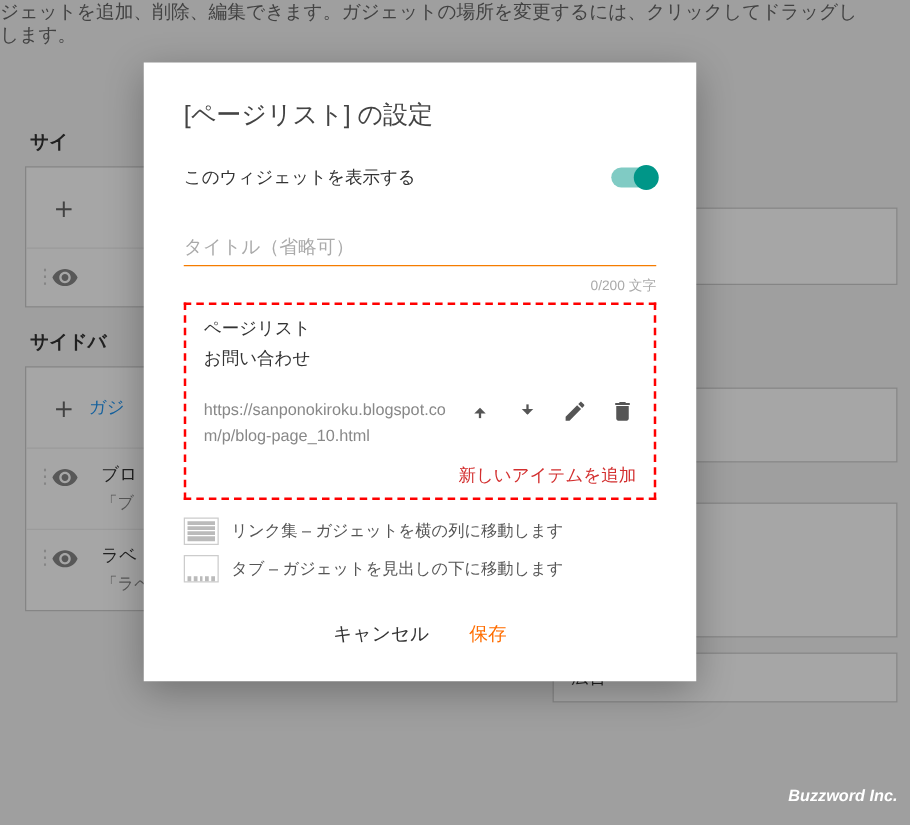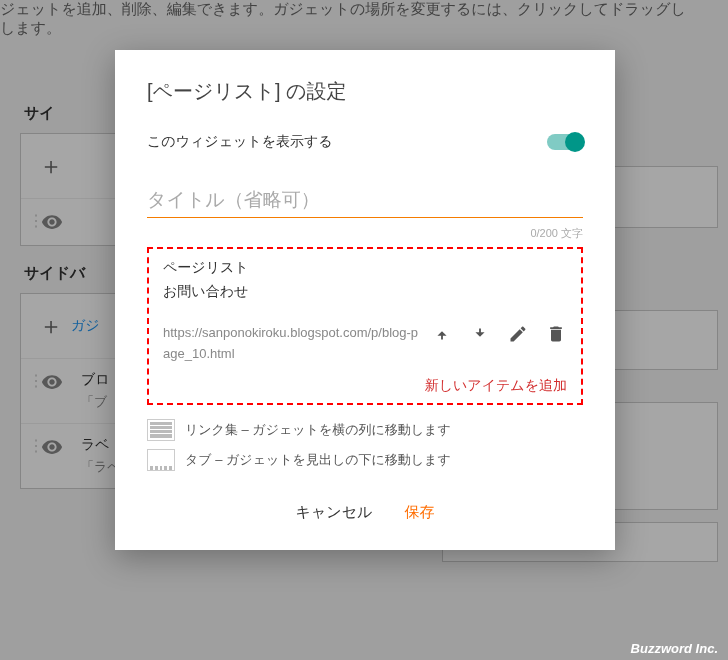--- a/index.html
+++ b/index.html
@@ -16,35 +16,35 @@
     .bg-add-row { display: flex; align-items: center; padding: 16px 10px; border-bottom: 1px solid #eee; }
     .bg-plus { font-size: 24px; color: #666; width: 40px; text-align: center; font-weight: 300; }
     .bg-add-text { color: #2196F3; font-size: 14px; }
     .bg-eye-row { display: flex; align-items: flex-start; padding: 12px 10px; }
     .bg-eye { width: 40px; text-align: center; color: #888; font-size: 20px; }
     .bg-gadget-text { font-size: 14px; color: #333; }
     .bg-gadget-sub { font-size: 13px; color: #888; margin-top: 4px; }
     .bg-drag { width: 10px; color: #ccc; display: flex; align-items: center; justify-content: center; font-size: 16px; }
     .bg-right-box { border: 1px solid #ccc; background: #fff; padding: 10px 14px; margin-bottom: 12px; font-size: 14px; color: #333; }
     .bg-right-sub { font-size: 13px; color: #888; margin-top: 4px; }
-    .watermark { position: absolute; bottom: 4px; right: 10px; color: #fff; font-size: 13px; font-weight: bold; font-style: italic; }
+    .watermark { position: absolute; bottom: 16px; right: 10px; color: #fff; font-size: 13px; font-weight: bold; font-style: italic; }
 
     
     .overlay { position: absolute; inset: 0; background: rgba(0,0,0,0.35); }
 
     
-    .modal { position: absolute; left: 115px; top: 50px; width: 500px; background: #fff; box-shadow: 0 8px 30px rgba(0,0,0,0.3); padding: 28px 32px 24px; }
+    .modal { position: absolute; left: 115px; top: 50px; width: 442px; background: #fff; box-shadow: 0 8px 30px rgba(0,0,0,0.3); padding: 28px 32px 24px; }
     .modal-title { font-size: 20px; color: #444; margin-bottom: 28px; font-weight: 400; }
     .widget-show-row { display: flex; justify-content: space-between; align-items: center; margin-bottom: 32px; }
     .widget-show-label { font-size: 14px; color: #333; }
     .toggle { width: 36px; height: 16px; background: #80cbc4; border-radius: 8px; position: relative; cursor: pointer; }
     .toggle::after { content: ''; position: absolute; right: -2px; top: -2px; width: 20px; height: 20px; background: #009688; border-radius: 50%; }
 
     .title-input-wrap { position: relative; margin-bottom: 8px; }
-    .title-input { width: 100%; border: none; border-bottom: 1px solid #f57c00; padding: 6px 0; font-size: 19px; outline: none; color: #333; }
+    .title-input { width: 100%; border: none; border-bottom: 1px solid #f57c00; padding: 6px 0; font-size: 15px; outline: none; color: #333; }
     .title-input::placeholder { color: #aaa; }
     .char-count { text-align: right; font-size: 11px; color: #aaa; }
 
     
     .highlight-box { border: 2px dashed #ff0000; padding: 10px 14px 8px; margin-top: 6px; margin-bottom: 14px; position: relative; }
     .plist-title { font-size: 14px; color: #333; margin-bottom: 6px; }
     .plist-item-name { font-size: 14px; color: #333; margin-bottom: 22px; }
     .plist-url-row { display: flex; align-items: flex-start; gap: 8px; }
     .plist-url { font-size: 13px; color: #888; line-height: 1.6; flex: 1; word-break: break-all; }
     .plist-actions { display: flex; gap: 16px; align-items: center; }

